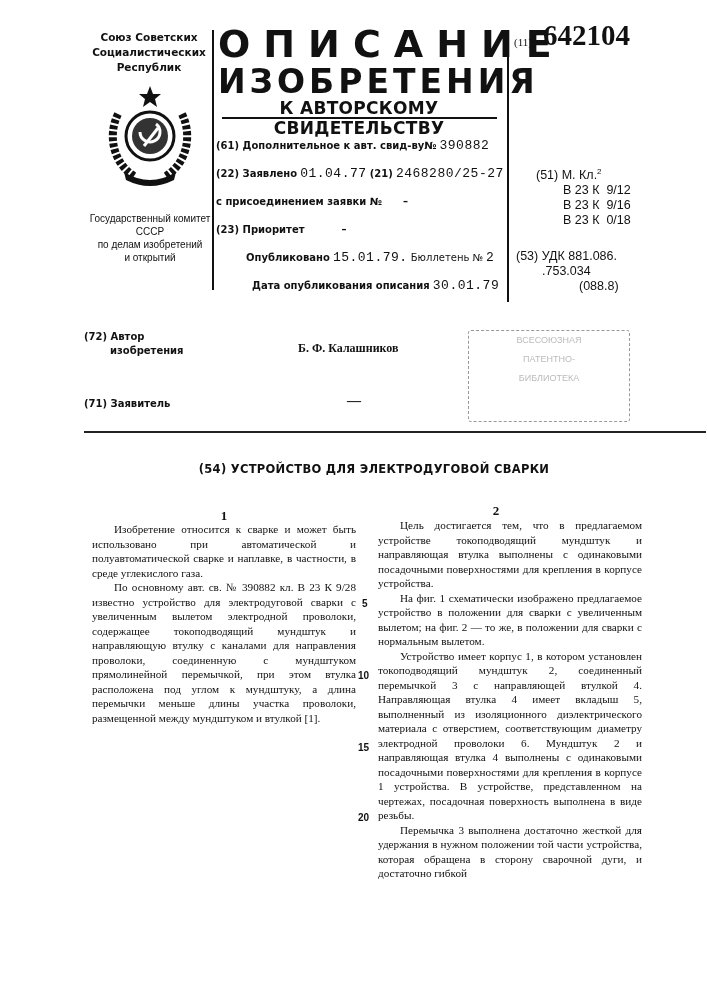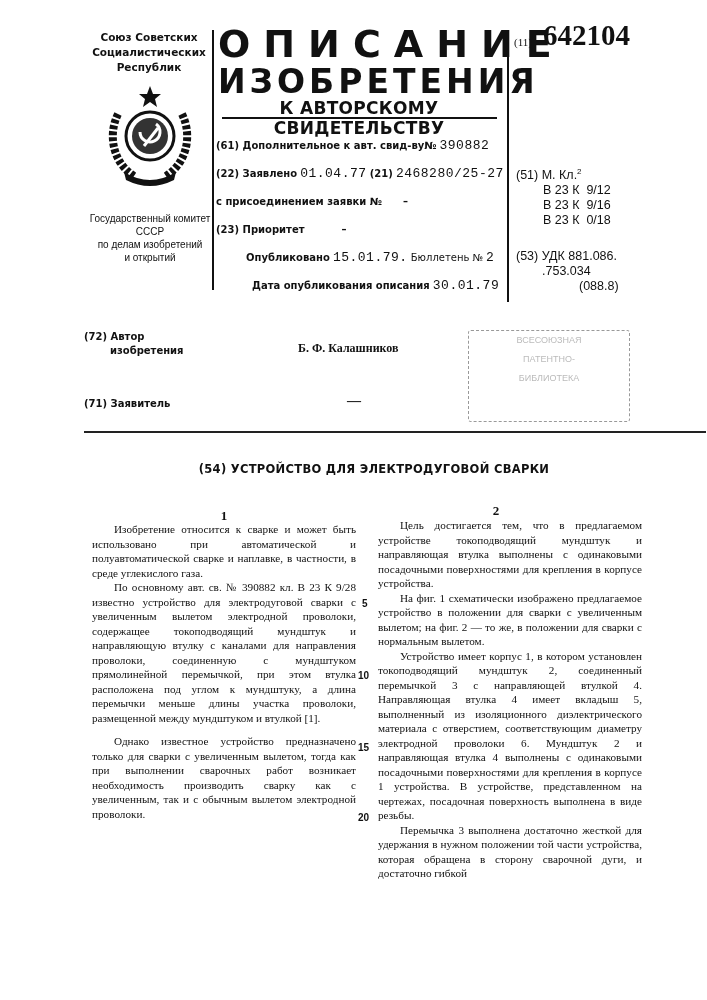--- a/index.html
+++ b/index.html
@@ -105,21 +105,21 @@
   <span class="lbl">Опубликовано</span>
   <span class="val">15.01.79.</span>
   <span class="lbl" style="font-weight:normal;">Бюллетень №</span>
   <span class="val">2</span>
 </div>
 <div class="abs field" style="left:252px; top:278px;">
   <span class="lbl">Дата опубликования описания</span>
   <span class="val">30.01.79</span>
 </div>
 
-<div class="abs right-col" style="left:516px; top:164px;">
+<div class="abs right-col" style="left:536px; top:164px;">
   <div><span>(51) М. Кл.</span><sup style="font-size:8px;">2</sup></div>
   <div style="padding-left:27px; white-space:pre;">В 23 К  9/12</div>
   <div style="padding-left:27px; white-space:pre;">В 23 К  9/16</div>
   <div style="padding-left:27px; white-space:pre;">В 23 К  0/18</div>
 </div>
 <div class="abs right-col" style="left:516px; top:249px;">
   <div><span>(53) УДК</span> <span>881.086.</span></div>
   <div style="padding-left:26px;">.753.034</div>
   <div style="padding-left:63px;">(088.8)</div>
 </div>
@@ -143,21 +143,20 @@
 <div class="abs hrule" style="top:431px;"></div>
 
 <div class="abs sans" style="left:84px; top:462px; width:580px; text-align:center; font-size:11.5px; font-weight:bold; letter-spacing:0.3px;">(54) УСТРОЙСТВО ДЛЯ ЭЛЕКТРОДУГОВОЙ СВАРКИ</div>
 
 <div class="abs colnum" style="left:92px; top:508px;">1</div>
 <div class="abs colnum" style="left:364px; top:503px;">2</div>
 
 <div class="abs col" style="left:92px; top:522px;">
   <p>Изобретение относится к сварке и может быть использовано при автоматической и полуавтоматической сварке и наплавке, в частности, в среде углекислого газа.</p>
   <p>По основному авт. св. № 390882 кл. В 23 К 9/28 известно устройство для электродуговой сварки с увеличенным вылетом электродной проволоки, содержащее токоподводящий мундштук и направляющую втулку с каналами для направления проволоки, соединенную с мундштуком прямолинейной перемычкой, при этом втулка расположена под углом к мундштуку, а длина перемычки меньше длины участка проволоки, размещенной между мундштуком и втулкой [1].</p>
-  <p class="gap">Однако известное устройство предназначено только для сварки с увеличенным вылетом, тогда как при выполнении сварочных работ возникает необходимость производить сварку как с увеличенным, так и с обычным вылетом электродной проволоки.</p>
 </div>
 
 <div class="abs lineno" style="left:362px; top:598px;">5</div>
 <div class="abs lineno" style="left:358px; top:670px;">10</div>
 <div class="abs lineno" style="left:358px; top:742px;">15</div>
 <div class="abs lineno" style="left:358px; top:812px;">20</div>
 
 <div class="abs col" style="left:378px; top:518px;">
   <p>Цель достигается тем, что в предлагаемом устройстве токоподводящий мундштук и направляющая втулка выполнены с одинаковыми посадочными поверхностями для крепления в корпусе устройства.</p>
   <p>На фиг. 1 схематически изображено предлагаемое устройство в положении для сварки с увеличенным вылетом; на фиг. 2 — то же, в положении для сварки с нормальным вылетом.</p>

